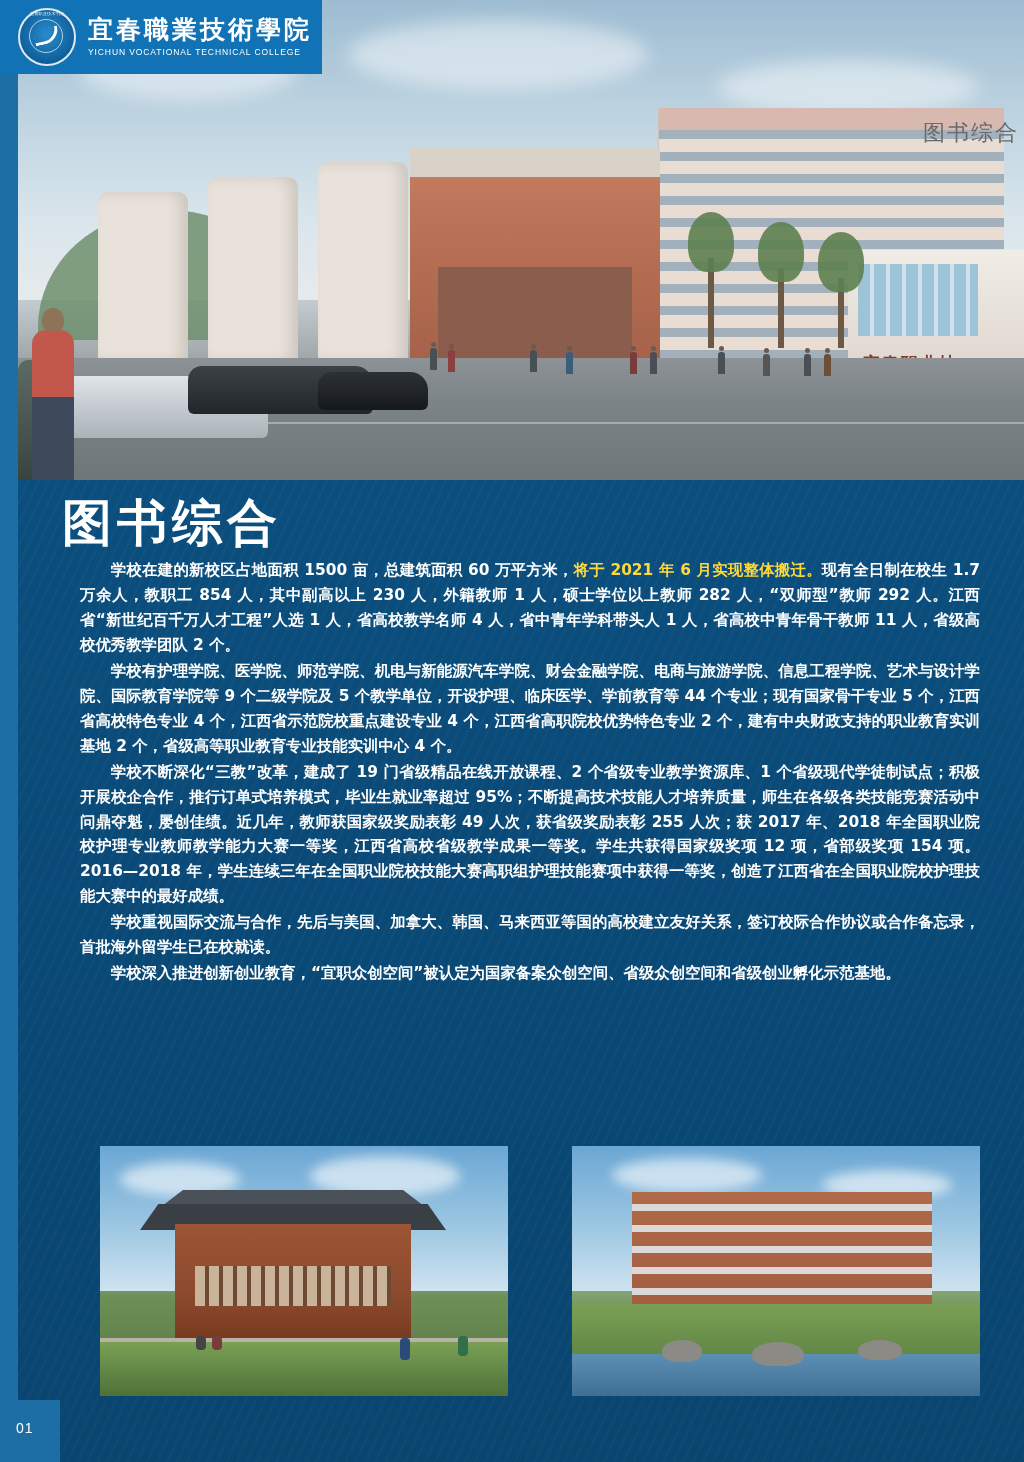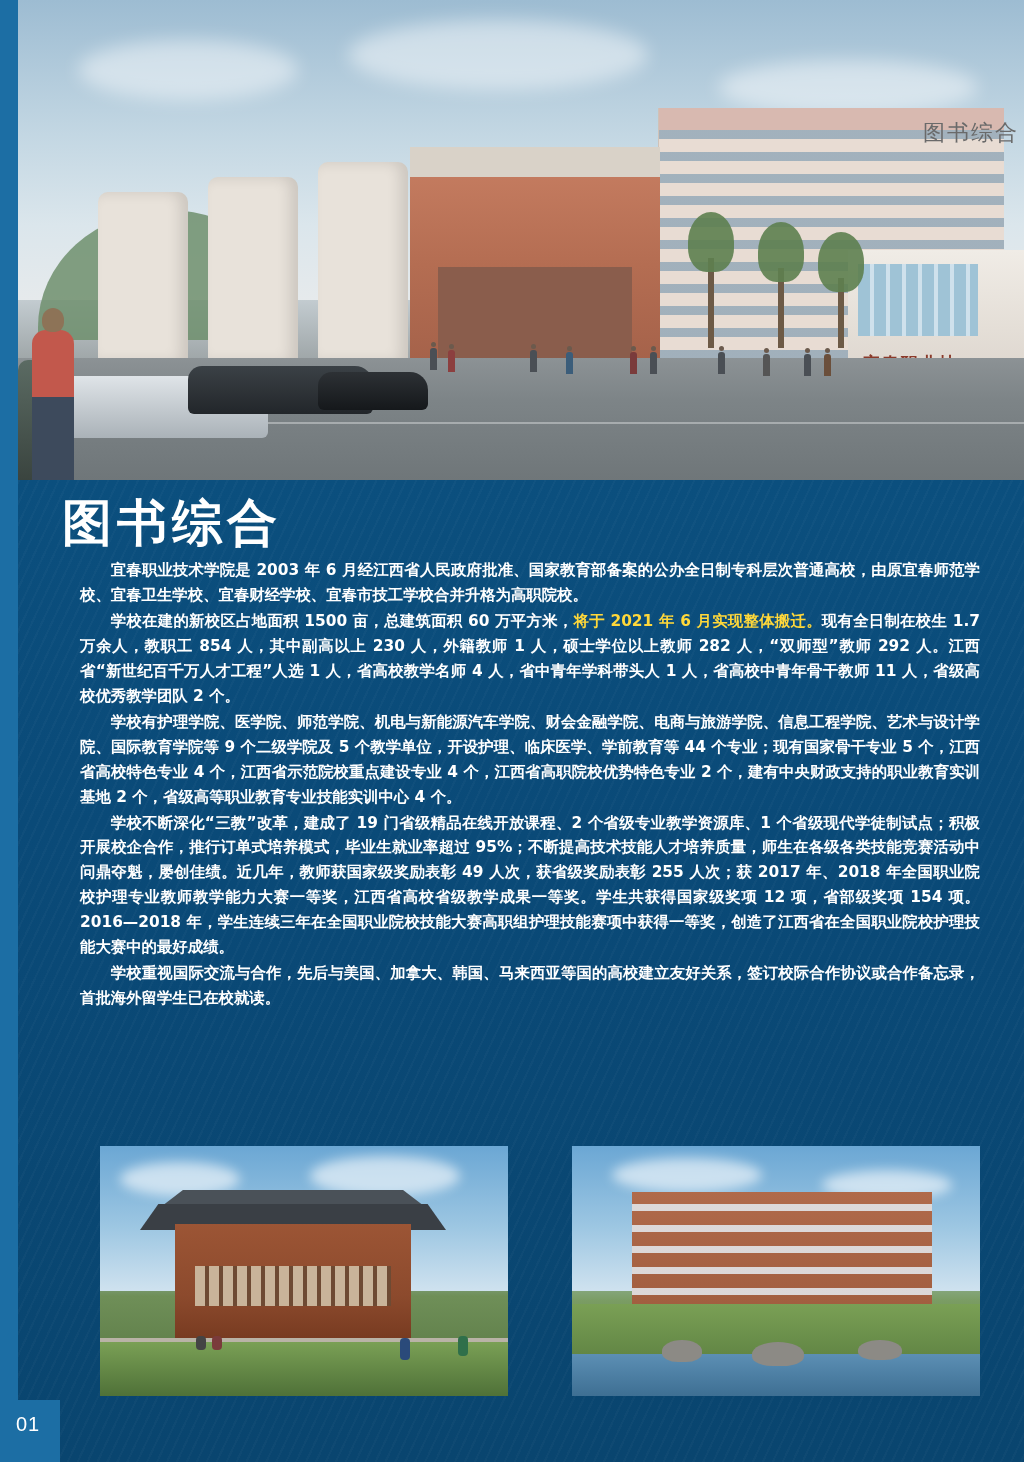--- a/index.html
+++ b/index.html
@@ -30,21 +30,21 @@
     position: absolute;
     left: 0; bottom: 0;
     width: 60px; height: 62px;
     background: #1c6ea4;
     z-index: 6;
   }
   .page-number {
     position: absolute;
     left: 16px; bottom: 26px;
     color: #ffffff;
-    font-size: 20px;
+    font-size: 14px;
     letter-spacing: 1px;
     z-index: 7;
     font-family: "Liberation Sans", sans-serif;
   }
 
   
   .logo-bar {
     position: absolute;
     left: 0; top: 0;
     width: 322px; height: 74px;
@@ -452,30 +452,39 @@
     <div class="person" style="left:745px;bottom:104px;background:#555"></div>
     <div class="person" style="left:786px;bottom:104px;"></div>
     <div class="person" style="left:806px;bottom:104px;background:#6b4f3b;"></div>
 
     <div class="foreground-people">
       <div class="fp2"></div>
       <div class="fp1"></div>
     </div>
   </div>
 
+  <div class="logo-bar">
+    <div class="logo-emblem">
+      <div class="ring-text">宜春职业技术学院</div>
+    </div>
+    <div class="logo-names">
+      <div class="logo-cn">宜春職業技術學院</div>
+      <div class="logo-en">YICHUN VOCATIONAL TECHNICAL COLLEGE</div>
+    </div>
+  </div>
 
   <div class="content">
     <div class="title">图书综合</div>
 
     <div class="article">
-      <p><span>宜春职业技术学院是 2003 年 6 月经江西省人民政府批准、国家教育部备案的公办全日制专科层次普通高校，由原宜春师范学校、宜春卫生学校、宜春财经学校、宜春市技工学校合并升格为高职院校。</span></p>
       <p><span>学校在建的新校区占地面积 1500 亩，总建筑面积 60 万平方米，</span><span class="hl">将于 2021 年 6 月实现整体搬迁。</span><span>现有全日制在校生 1.7 万余人，教职工 854 人，其中副高以上 230 人，外籍教师 1 人，硕士学位以上教师 282 人，“双师型”教师 292 人。江西省“新世纪百千万人才工程”人选 1 人，省高校教学名师 4 人，省中青年学科带头人 1 人，省高校中青年骨干教师 11 人，省级高校优秀教学团队 2 个。</span></p>
       <p><span>学校有护理学院、医学院、师范学院、机电与新能源汽车学院、财会金融学院、电商与旅游学院、信息工程学院、艺术与设计学院、国际教育学院等 9 个二级学院及 5 个教学单位，开设护理、临床医学、学前教育等 44 个专业；现有国家骨干专业 5 个，江西省高校特色专业 4 个，江西省示范院校重点建设专业 4 个，江西省高职院校优势特色专业 2 个，建有中央财政支持的职业教育实训基地 2 个，省级高等职业教育专业技能实训中心 4 个。</span></p>
       <p><span>学校不断深化“三教”改革，建成了 19 门省级精品在线开放课程、2 个省级专业教学资源库、1 个省级现代学徒制试点；积极开展校企合作，推行订单式培养模式，毕业生就业率超过 95%；不断提高技术技能人才培养质量，师生在各级各类技能竞赛活动中问鼎夺魁，屡创佳绩。近几年，教师获国家级奖励表彰 49 人次，获省级奖励表彰 255 人次；获 2017 年、2018 年全国职业院校护理专业教师教学能力大赛一等奖，江西省高校省级教学成果一等奖。学生共获得国家级奖项 12 项，省部级奖项 154 项。2016—2018 年，学生连续三年在全国职业院校技能大赛高职组护理技能赛项中获得一等奖，创造了江西省在全国职业院校护理技能大赛中的最好成绩。</span></p>
       <p><span>学校重视国际交流与合作，先后与美国、加拿大、韩国、马来西亚等国的高校建立友好关系，签订校际合作协议或合作备忘录，首批海外留学生已在校就读。</span></p>
+      <p><span>学校深入推进创新创业教育，“宜职众创空间”被认定为国家备案众创空间、省级众创空间和省级创业孵化示范基地。</span></p>
     </div>
   </div>
 
   <div class="photo photo-left">
     <div class="ph-sky"></div>
     <div class="ph-cloud" style="left:20px;top:16px;width:120px;height:34px;"></div>
     <div class="ph-cloud" style="left:210px;top:10px;width:150px;height:40px;"></div>
     <div class="museum-roof2"></div>
     <div class="museum-roof"></div>
     <div class="museum">

